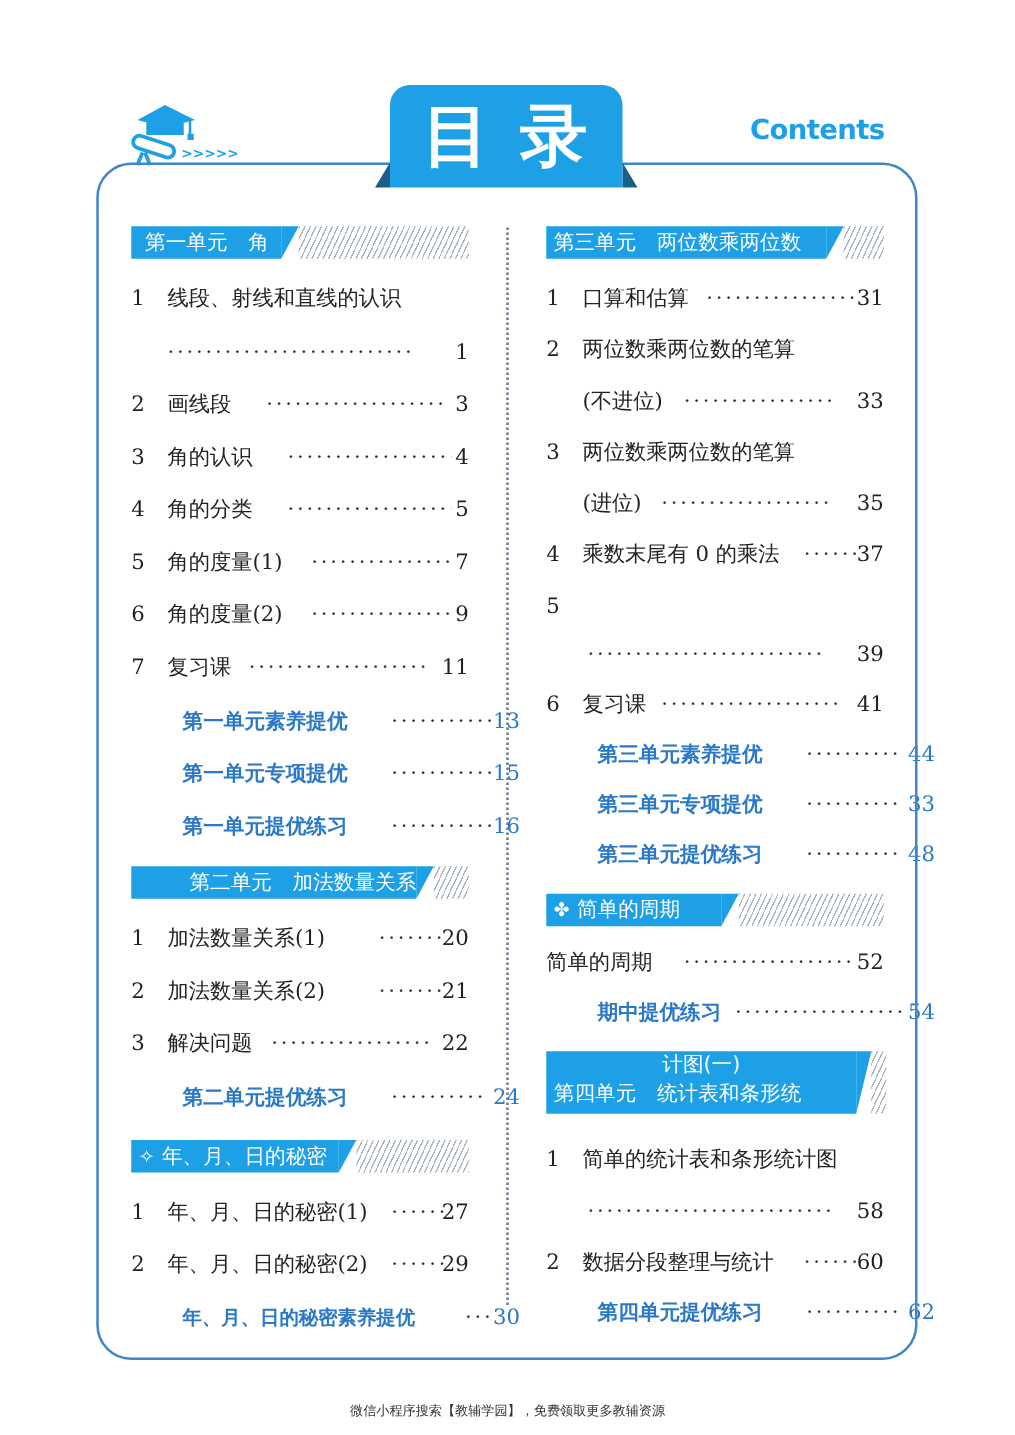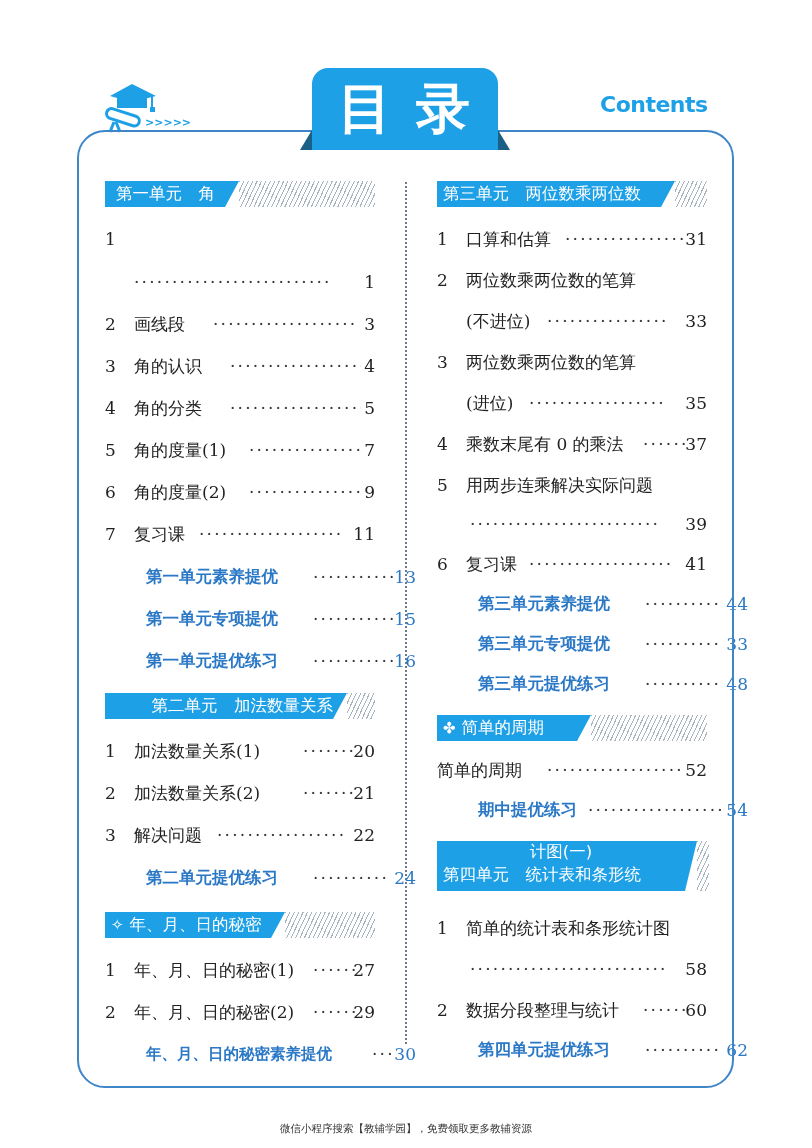--- a/index.html
+++ b/index.html
@@ -94,20 +94,21 @@
 
 <div class="abs frame"></div>
 <div class="abs divider"></div>
 
 <div class="abs sec" style="left:105px; top:181px; width:120px;padding-left:11px;">第一单元　角</div>
 <div class="abs sec-cap" style="left:225px; top:181px;"></div>
 <div class="abs sec-hatch" style="left:239px; top:181px; width:136px;"></div>
 
 <div class="abs row col-l" style="top:225px;">
   <span class="num">1</span>
+  <span class="txt">线段、射线和直线的认识</span>
 </div>
 <div class="abs row col-l" style="top:268px;">
   <span class="dots" style="left:29px; width:225px;">··························</span>
   <span class="pg">1</span>
 </div>
 
 <div class="abs row col-l" style="top:310px;">
   <span class="num">2</span>
   <span class="txt">画线段</span>
   <span class="dots" style="left:108px; width:148px;">···················</span>
@@ -241,21 +242,20 @@
   <span class="pg">35</span>
 </div>
 <div class="abs row col-r" style="top:430px;">
   <span class="num">4</span>
   <span class="txt">乘数末尾有 0 的乘法</span>
   <span class="dots" style="left:206px; width:44px;">······</span>
   <span class="pg">37</span>
 </div>
 <div class="abs row col-r" style="top:471px;">
   <span class="num">5</span>
-  <span class="txt">用两步连乘解决实际问题</span>
 </div>
 <div class="abs row col-r" style="top:510px;">
   <span class="dots" style="left:33px; width:215px;">·························</span>
   <span class="pg">39</span>
 </div>
 <div class="abs row col-r" style="top:550px;">
   <span class="num">6</span>
   <span class="txt">复习课</span>
   <span class="dots" style="left:92px; width:156px;">···················</span>
   <span class="pg">41</span>

